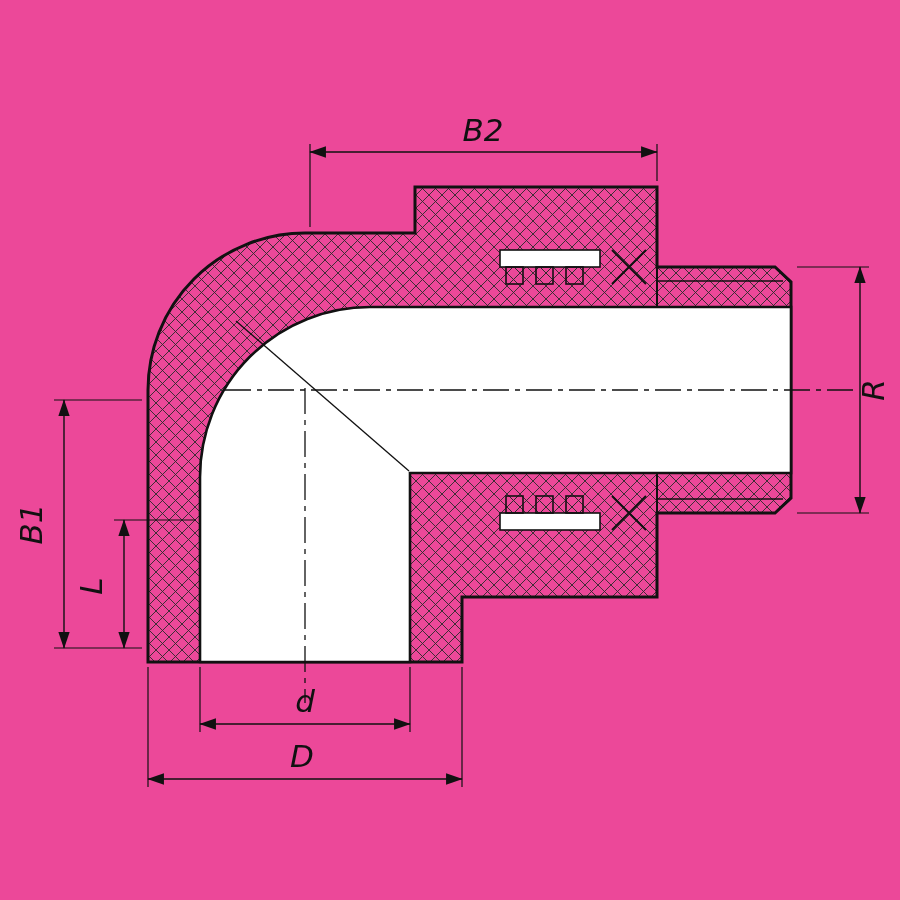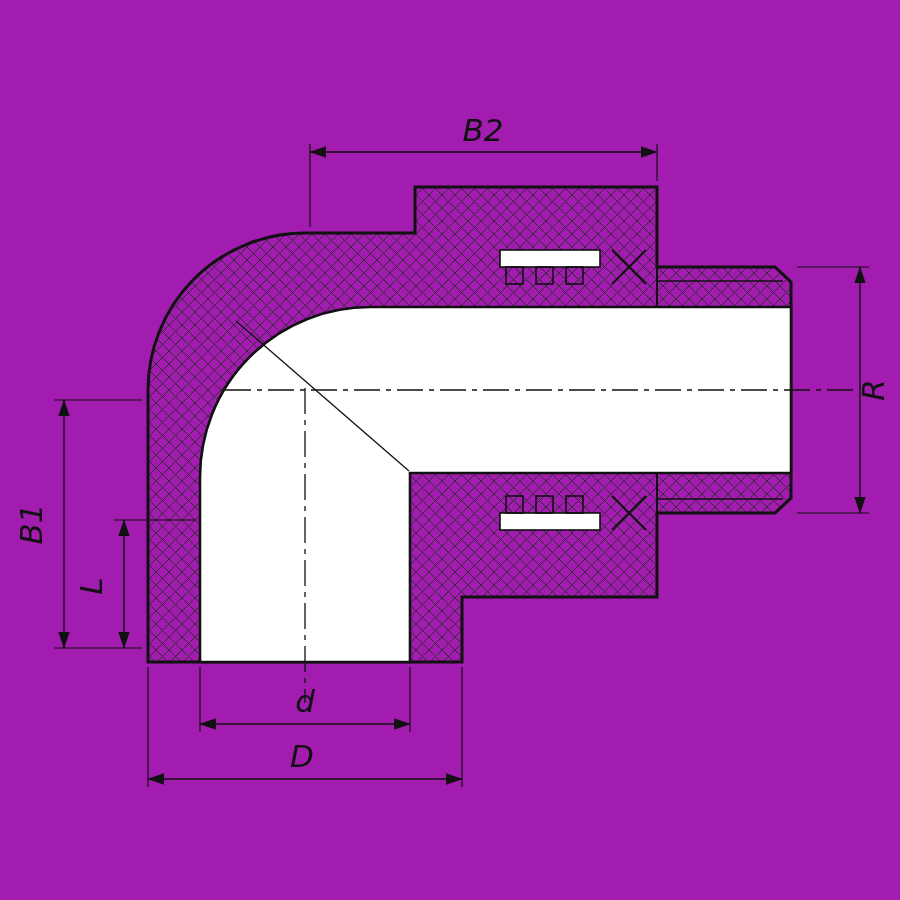--- a/index.html
+++ b/index.html
@@ -3,21 +3,21 @@
 <meta charset="utf-8">
 <style>
   html, body {
     margin: 0;
     padding: 0;
     background: #ffffff;
   }
   .stage {
     width: 900px;
     height: 900px;
-    background: #a21caf;
+    background: #ec4899;
     position: relative;
     overflow: hidden;
     font-family: "DejaVu Sans", sans-serif;
   }
   svg { display: block; }
   .outline  { fill: url(#hatch); stroke: #111; stroke-width: 3;   stroke-linejoin: miter; }
   .bore     { fill: #ffffff;     stroke: #111; stroke-width: 2.6; stroke-linejoin: miter; }
   .thin     { stroke: #111; stroke-width: 1.3; fill: none; }
   .med      { stroke: #111; stroke-width: 2;   fill: none; }
   .center   { stroke: #111; stroke-width: 1.3; fill: none; stroke-dasharray: 26 6 5 6; }

